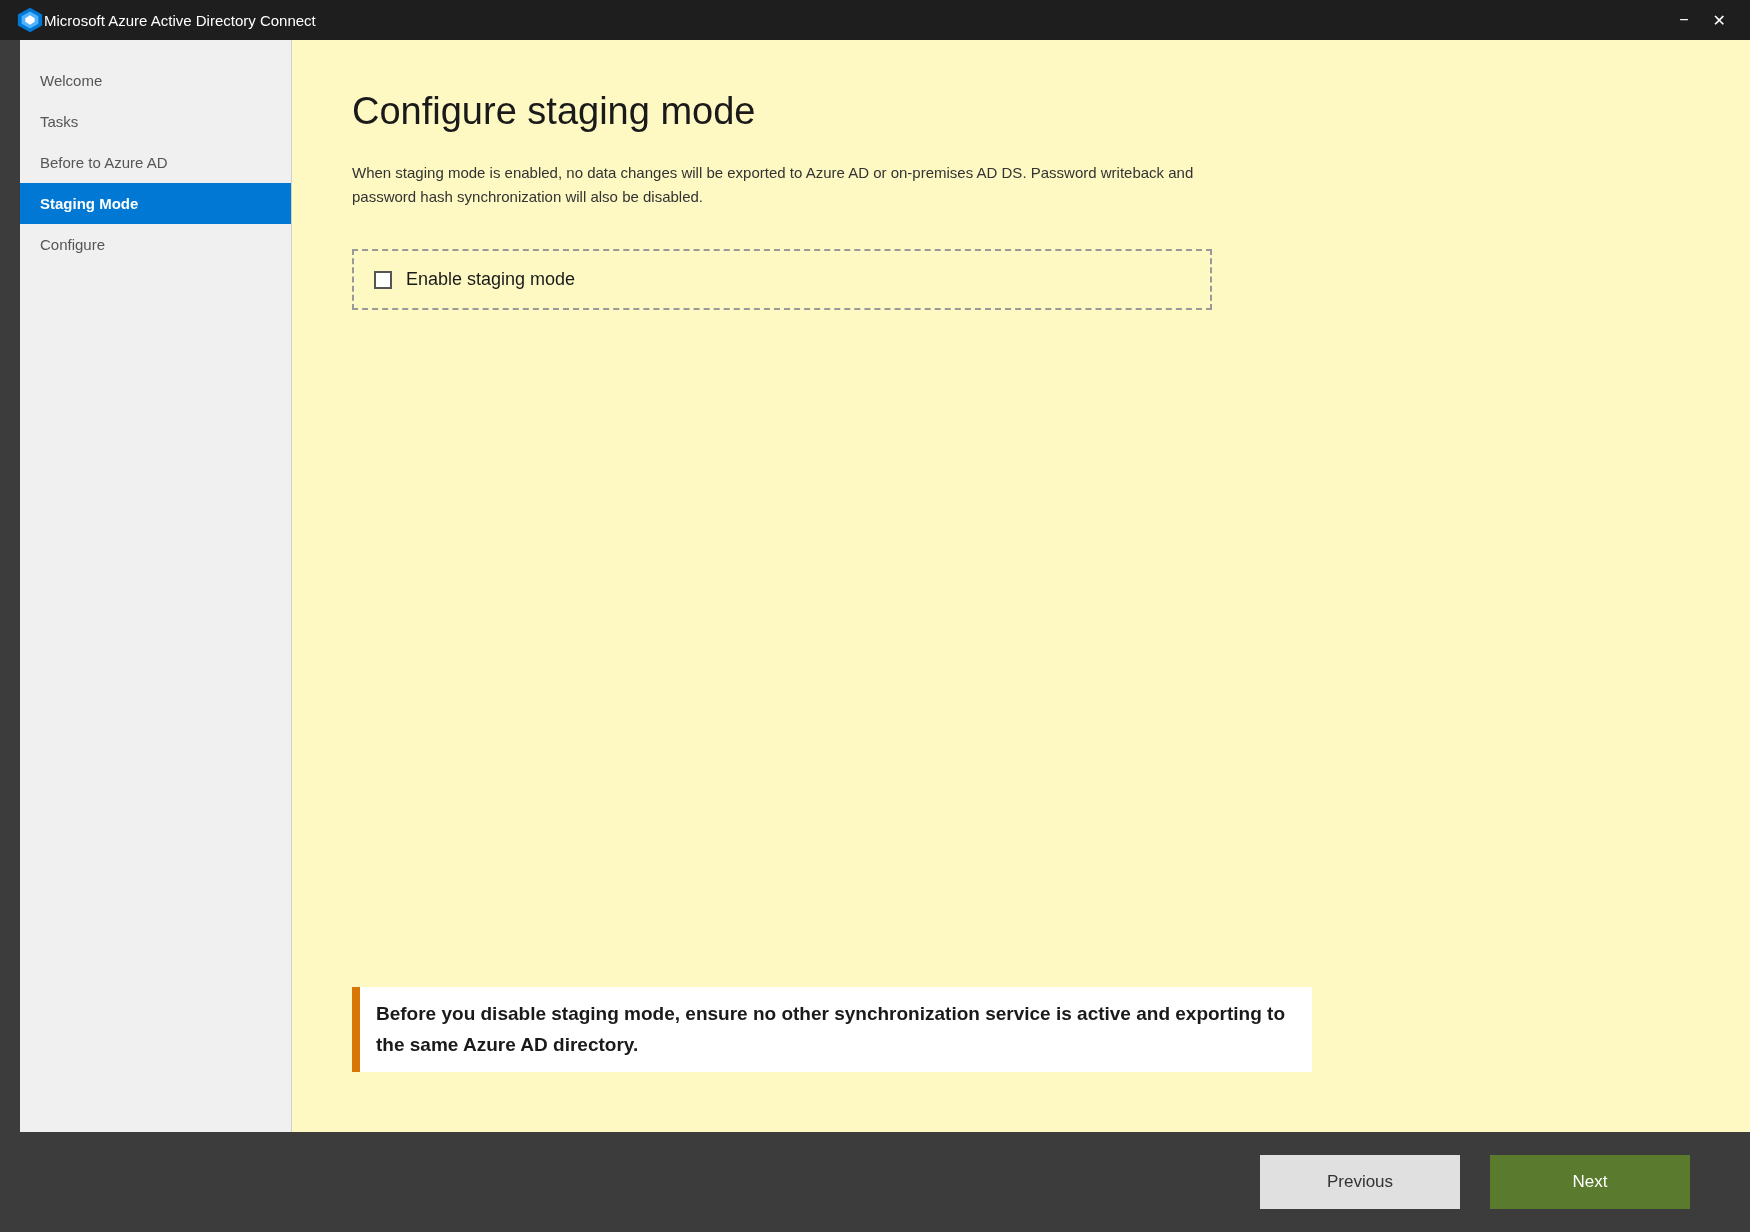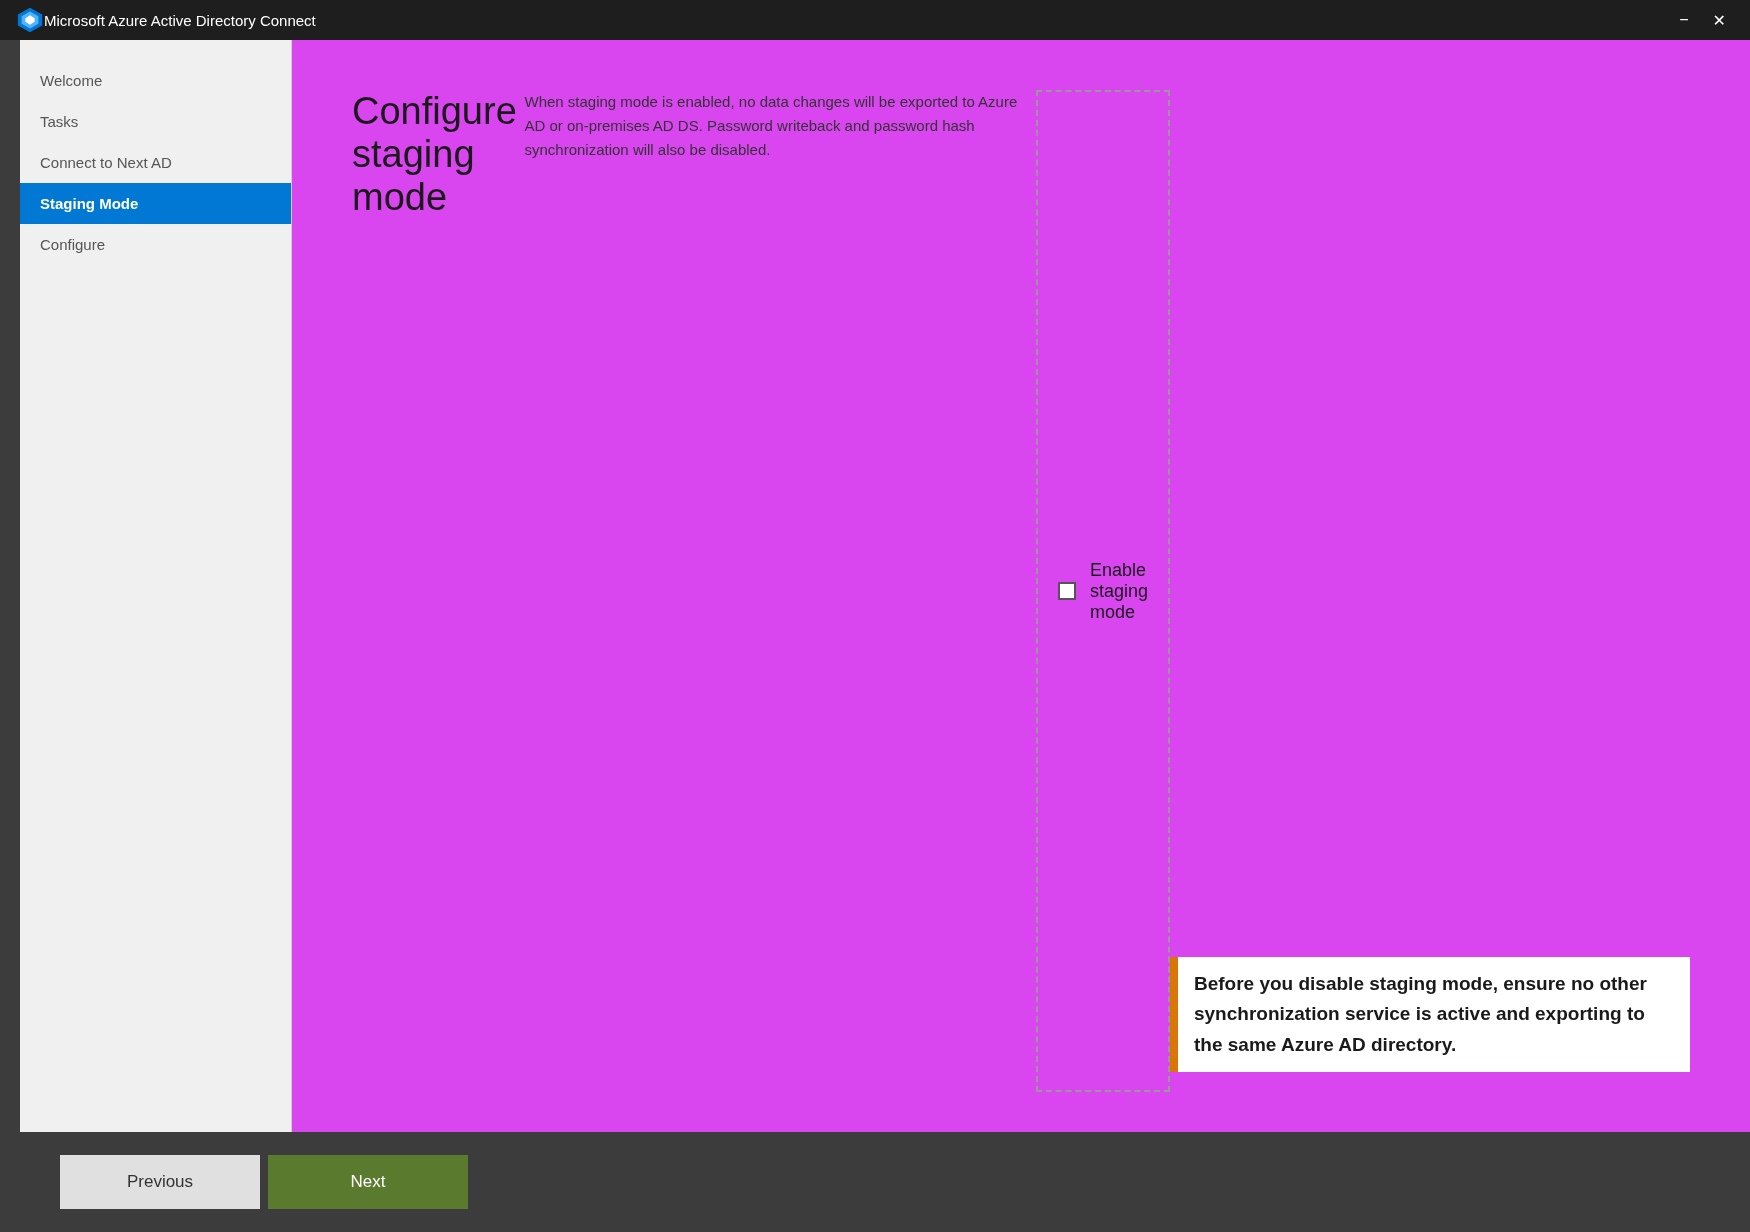--- a/index.html
+++ b/index.html
@@ -86,24 +86,24 @@
 
     .sidebar-item.active {
       background: #0078d4;
       color: #ffffff;
       font-weight: 600;
     }
 
     
     .main-panel {
       flex: 1;
-      background: #d946ef;
+      background: #fef9c3;
       padding: 50px 60px 40px 60px;
       display: flex;
-      flex-direction: row;
+      flex-direction: column;
       overflow: hidden;
     }
 
     .page-title {
       font-size: 38px;
       font-weight: 300;
       color: #1a1a1a;
       margin-bottom: 28px;
     }
 
@@ -169,23 +169,23 @@
     .warning-text strong {
       font-weight: 700;
     }
 
     
     .footer {
       background: #3c3c3c;
       height: 100px;
       display: flex;
       align-items: center;
-      justify-content: flex-start;
+      justify-content: flex-end;
       padding: 0 60px;
-      gap: 8px;
+      gap: 30px;
       flex-shrink: 0;
     }
 
     .btn-previous {
       min-width: 200px;
       height: 54px;
       background: #e0e0e0;
       border: none;
       font-size: 17px;
       color: #333333;
@@ -230,21 +230,21 @@
   <div class="content-area">
 
     <nav class="sidebar">
       <div class="sidebar-item">
         <span>Welcome</span>
       </div>
       <div class="sidebar-item">
         <span>Tasks</span>
       </div>
       <div class="sidebar-item">
-        <span>Connect to Next AD</span>
+        <span>Before to Azure AD</span>
       </div>
       <div class="sidebar-item active">
         <span>Staging Mode</span>
       </div>
       <div class="sidebar-item">
         <span>Configure</span>
       </div>
     </nav>
 
     <main class="main-panel">

